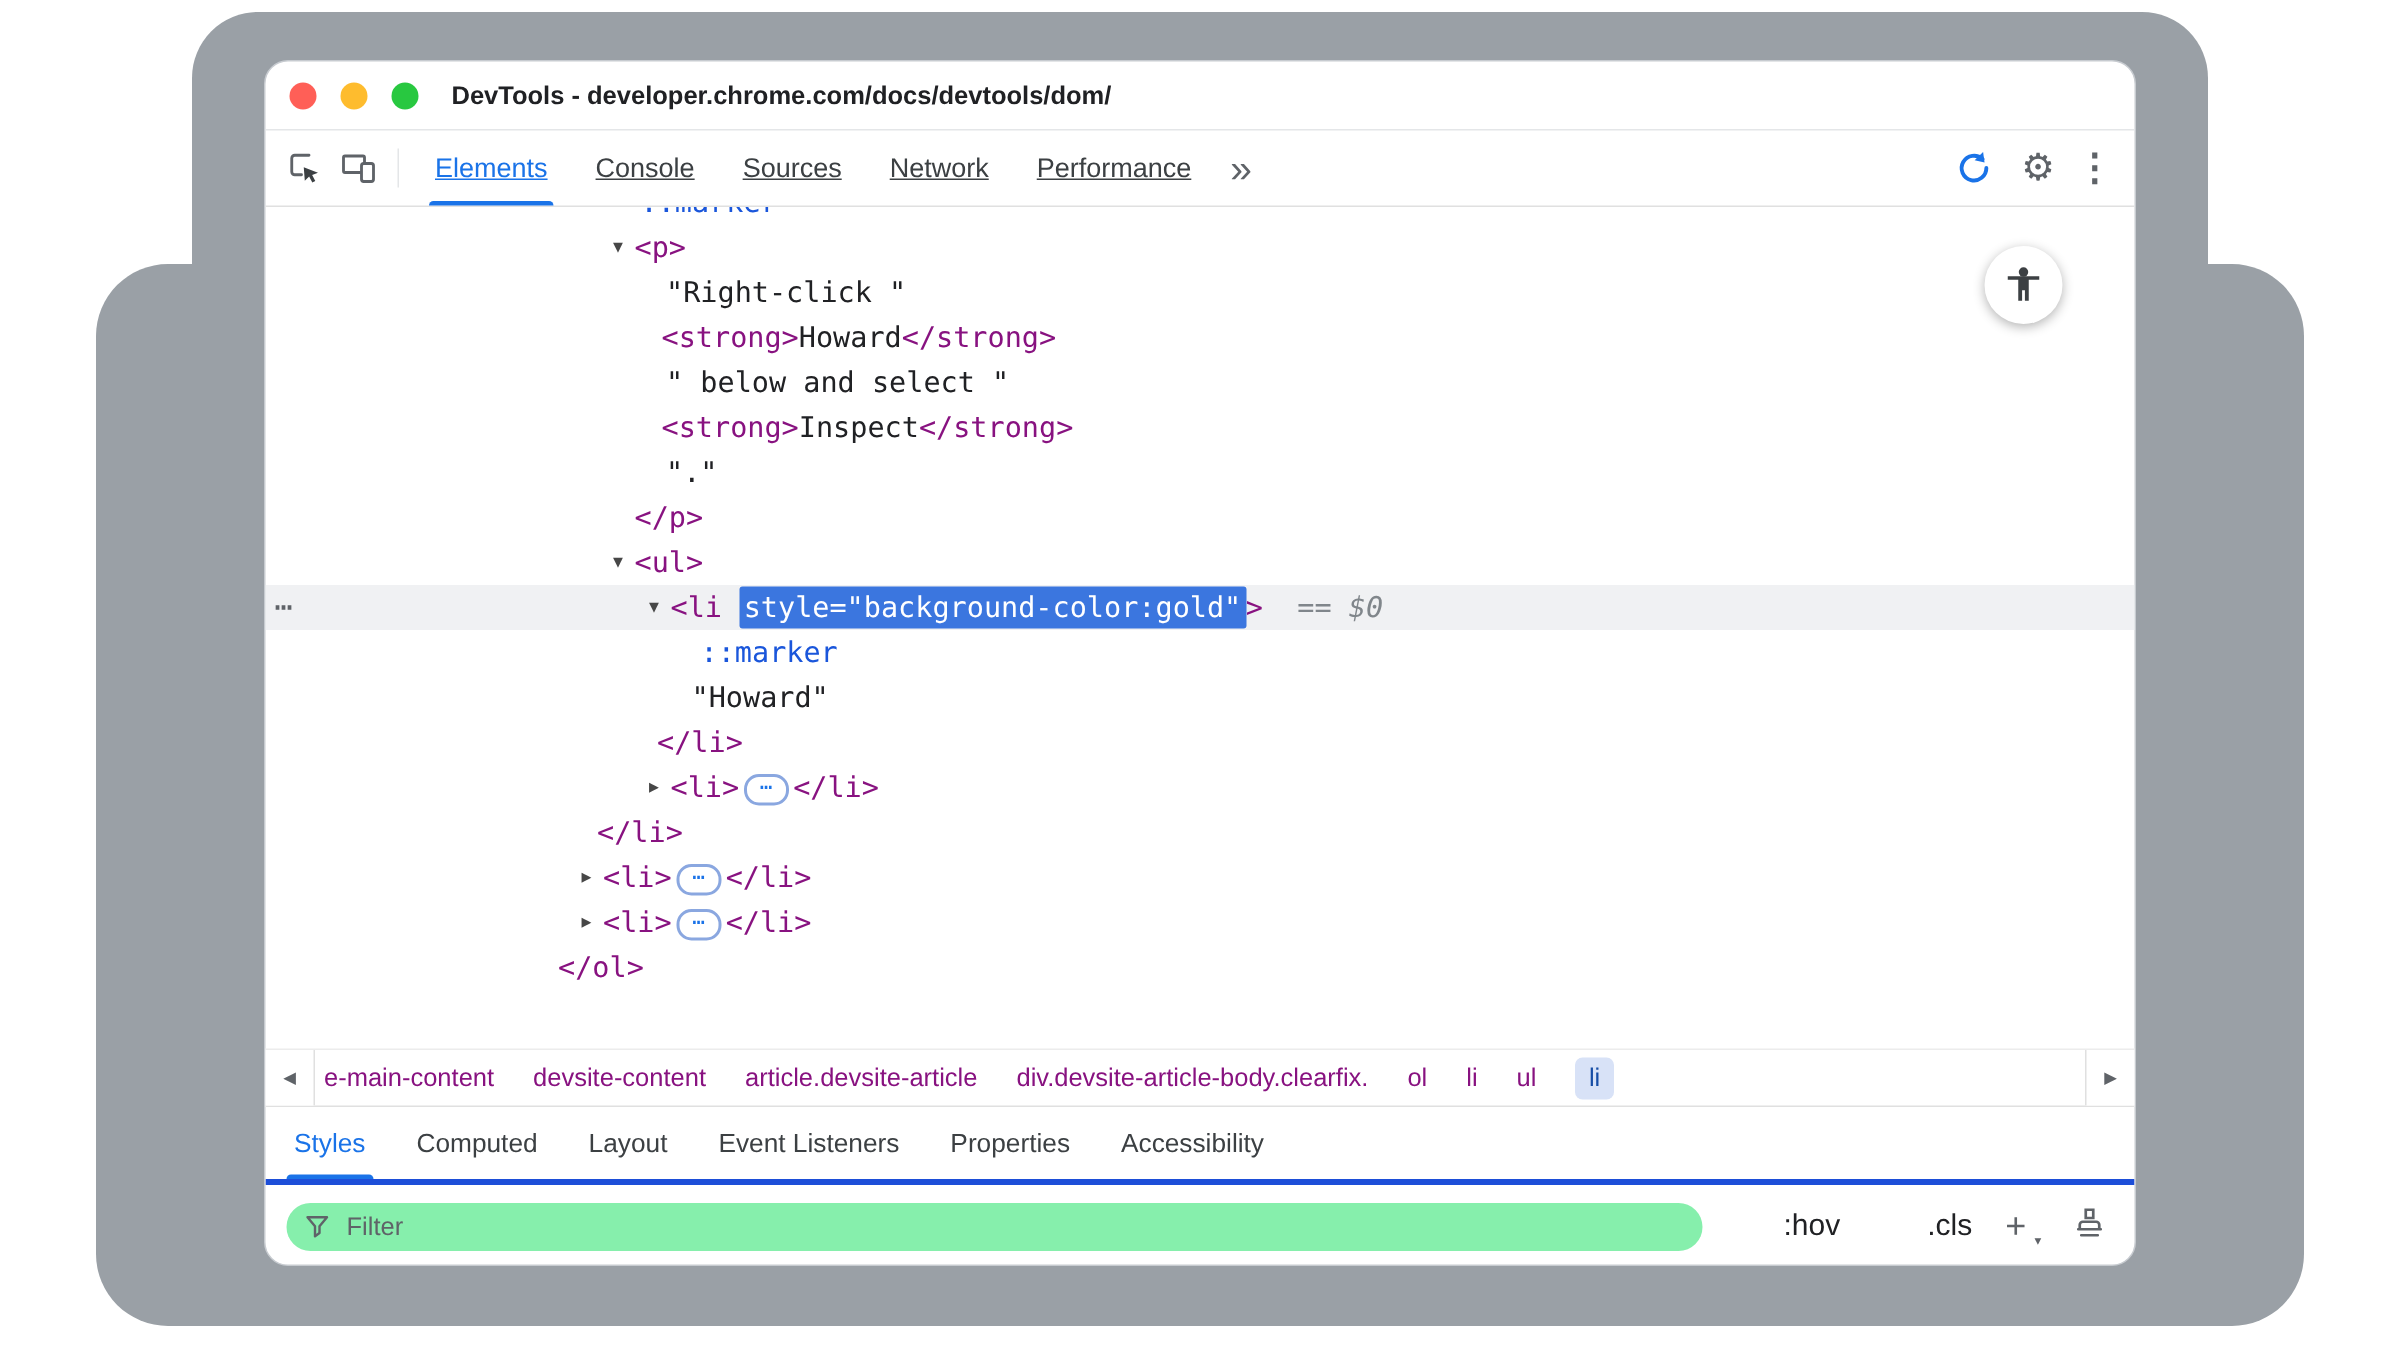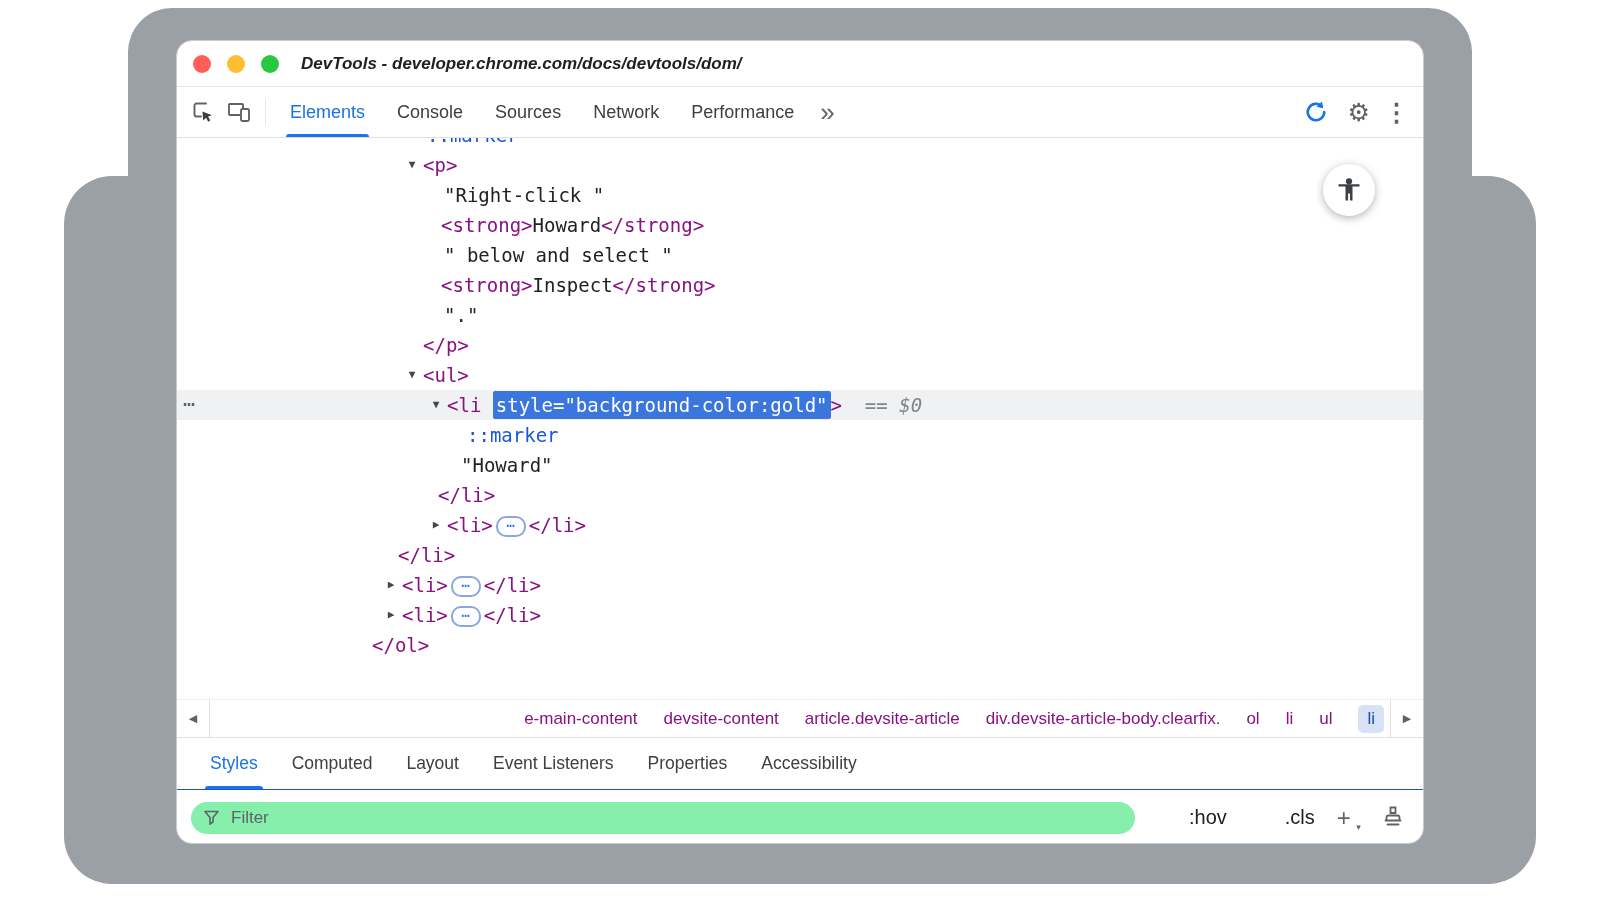--- a/index.html
+++ b/index.html
@@ -8,31 +8,31 @@
 
   
   .bg-top{position:absolute;left:128px;top:8px;width:1344px;height:260px;background:#9aa0a6;border-radius:44px;}
   .bg-main{position:absolute;left:64px;top:176px;width:1472px;height:708px;background:#9aa0a6;border-radius:48px;}
 
   
   .win{position:absolute;left:176px;top:40px;width:1248px;height:804px;background:#fff;
        border-radius:16px;overflow:hidden;border:1px solid #c7cbd0;box-sizing:border-box;}
 
   
-  .titlebar{height:46px;border-bottom:1px solid #e4e6e8;display:flex;align-items:center;padding:0 16px;box-sizing:border-box;font-style:italic;}
+  .titlebar{height:46px;border-bottom:1px solid #e4e6e8;display:flex;align-items:center;padding:0 16px;box-sizing:border-box;}
   .tl{width:18px;height:18px;border-radius:50%;margin-right:16px;flex:none;}
   .tl.red{background:#ff5f57;}.tl.yellow{background:#febc2e;}.tl.green{background:#28c840;}
   .win-title{font-weight:bold;font-size:17px;color:#202124;margin-left:6px;white-space:nowrap;}
 
   
   .toolbar{height:51px;border-bottom:1px solid #e0e0e0;display:flex;align-items:center;padding:0 14px 0 8px;box-sizing:border-box;}
   .icon-btn{width:36px;height:36px;display:flex;align-items:center;justify-content:center;flex:none;cursor:pointer;}
   .vsep{width:1px;height:26px;background:#e4e6e8;margin:0 8px;flex:none;}
   .main-tabs{display:flex;align-items:stretch;height:100%;}
-  .tab{display:flex;align-items:center;padding:0 16px;font-size:18px;color:#3c4043;position:relative;cursor:pointer;white-space:nowrap;}
+  .tab{display:flex;align-items:center;padding:0 16px;font-size:18px;color:#3c4043;position:relative;cursor:pointer;white-space:nowrap;text-decoration:underline;}
   .tab.active{color:#1a73e8;}
   .tab.active::after{content:"";position:absolute;left:12px;right:12px;bottom:0;height:3px;background:#1a73e8;border-radius:3px 3px 0 0;}
   .more-tabs{font-size:26px;color:#5f6368;padding:0 10px;cursor:pointer;line-height:1;}
   .tb-right{margin-left:auto;display:flex;align-items:center;gap:14px;}
   .glyph-btn{font-size:25px;color:#5f6368;line-height:1;cursor:pointer;}
 
   
   .tree{height:561px;overflow:hidden;position:relative;box-sizing:border-box;
         font-family:"DejaVu Sans Mono",monospace;font-size:19px;color:#202124;padding-top:0;}
   .tline{height:30px;line-height:30px;position:relative;white-space:pre;}
@@ -47,26 +47,26 @@
   .tok-dollar{color:#80868b;font-style:italic;}
   .tok-ellipsis{display:inline-block;min-width:26px;height:17px;line-height:14px;text-align:center;
         border:2px solid #8aa7e0;border-radius:10px;color:#1a73e8;font-size:14px;margin:0 3px;
         vertical-align:2px;background:#fff;cursor:pointer;}
 
   
   .crumbbar{height:39px;border-top:1px solid #ececec;border-bottom:1px solid #e0e0e0;display:flex;align-items:stretch;box-sizing:border-box;background:#fff;}
   .crumb-scroll{width:32px;display:flex;align-items:center;justify-content:center;color:#5f6368;font-size:11px;flex:none;cursor:pointer;background:#fff;}
   .crumb-scroll.left{border-right:1px solid #e0e0e0;}
   .crumb-scroll.right{border-left:1px solid #e0e0e0;}
-  .crumbs{flex:1;display:flex;align-items:center;gap:26px;overflow:hidden;padding:0 6px;font-size:17px;white-space:nowrap;justify-content:flex-end;}
+  .crumbs{flex:1;display:flex;align-items:center;gap:26px;overflow:hidden;padding:0 6px;font-size:17px;white-space:nowrap;}
   .crumb{color:#881280;cursor:pointer;}
   .crumb.selected{background:#d8e2f7;color:#174ea6;padding:4px 9px;border-radius:5px;}
 
   
-  .stabs{height:52px;border-bottom:1px solid #1d4ed8;display:flex;align-items:stretch;padding-left:16px;box-sizing:border-box;}
+  .stabs{height:52px;border-bottom:4px solid #1d4ed8;display:flex;align-items:stretch;padding-left:2px;box-sizing:border-box;}
   .stab{display:flex;align-items:center;padding:0 17px;font-size:17.5px;color:#3c4043;position:relative;cursor:pointer;white-space:nowrap;}
   .stab.active{color:#1a73e8;}
   .stab.active::after{content:"";position:absolute;left:12px;right:12px;bottom:0;height:3px;background:#1a73e8;border-radius:3px 3px 0 0;}
 
   
   .filterrow{height:55px;display:flex;align-items:center;padding:0 14px;box-sizing:border-box;gap:18px;}
   .filter-pill{width:944px;height:32px;border-radius:16px;background:#86efac;display:flex;align-items:center;padding:0 12px;box-sizing:border-box;gap:9px;flex:none;}
   .filter-input{border:none;outline:none;background:transparent;font-size:17px;flex:1;color:#202124;font-family:"Liberation Sans",sans-serif;}
   .filter-input::placeholder{color:#5f6368;}
   .f-right{margin-left:auto;display:flex;align-items:center;gap:22px;}

